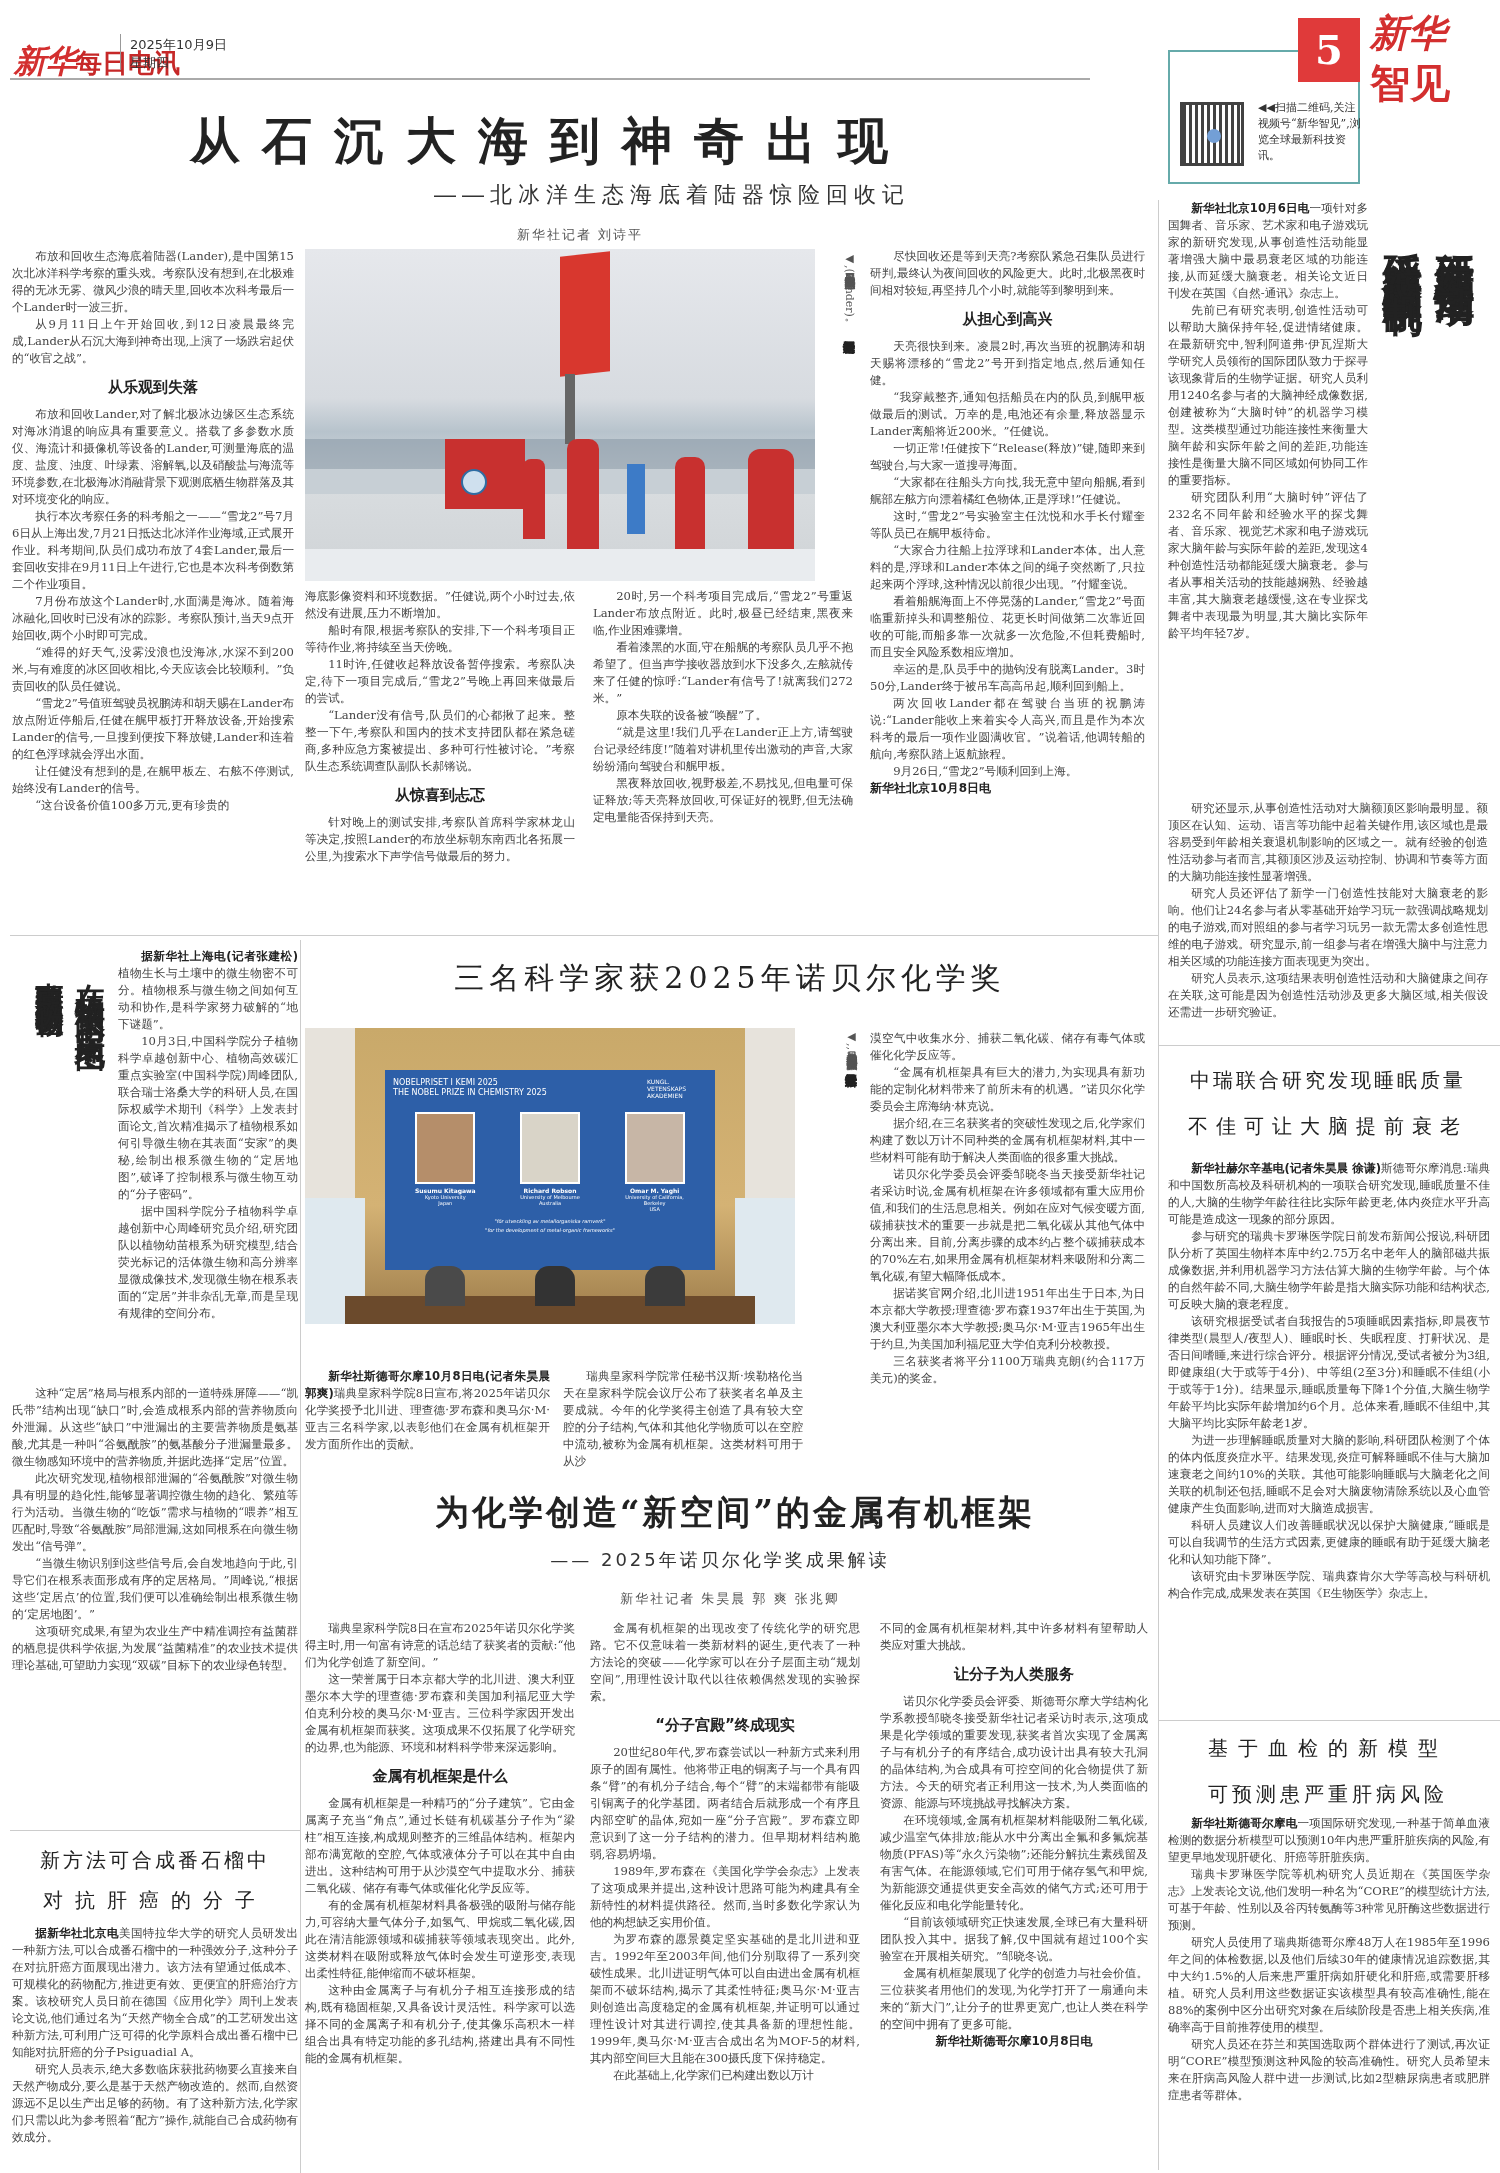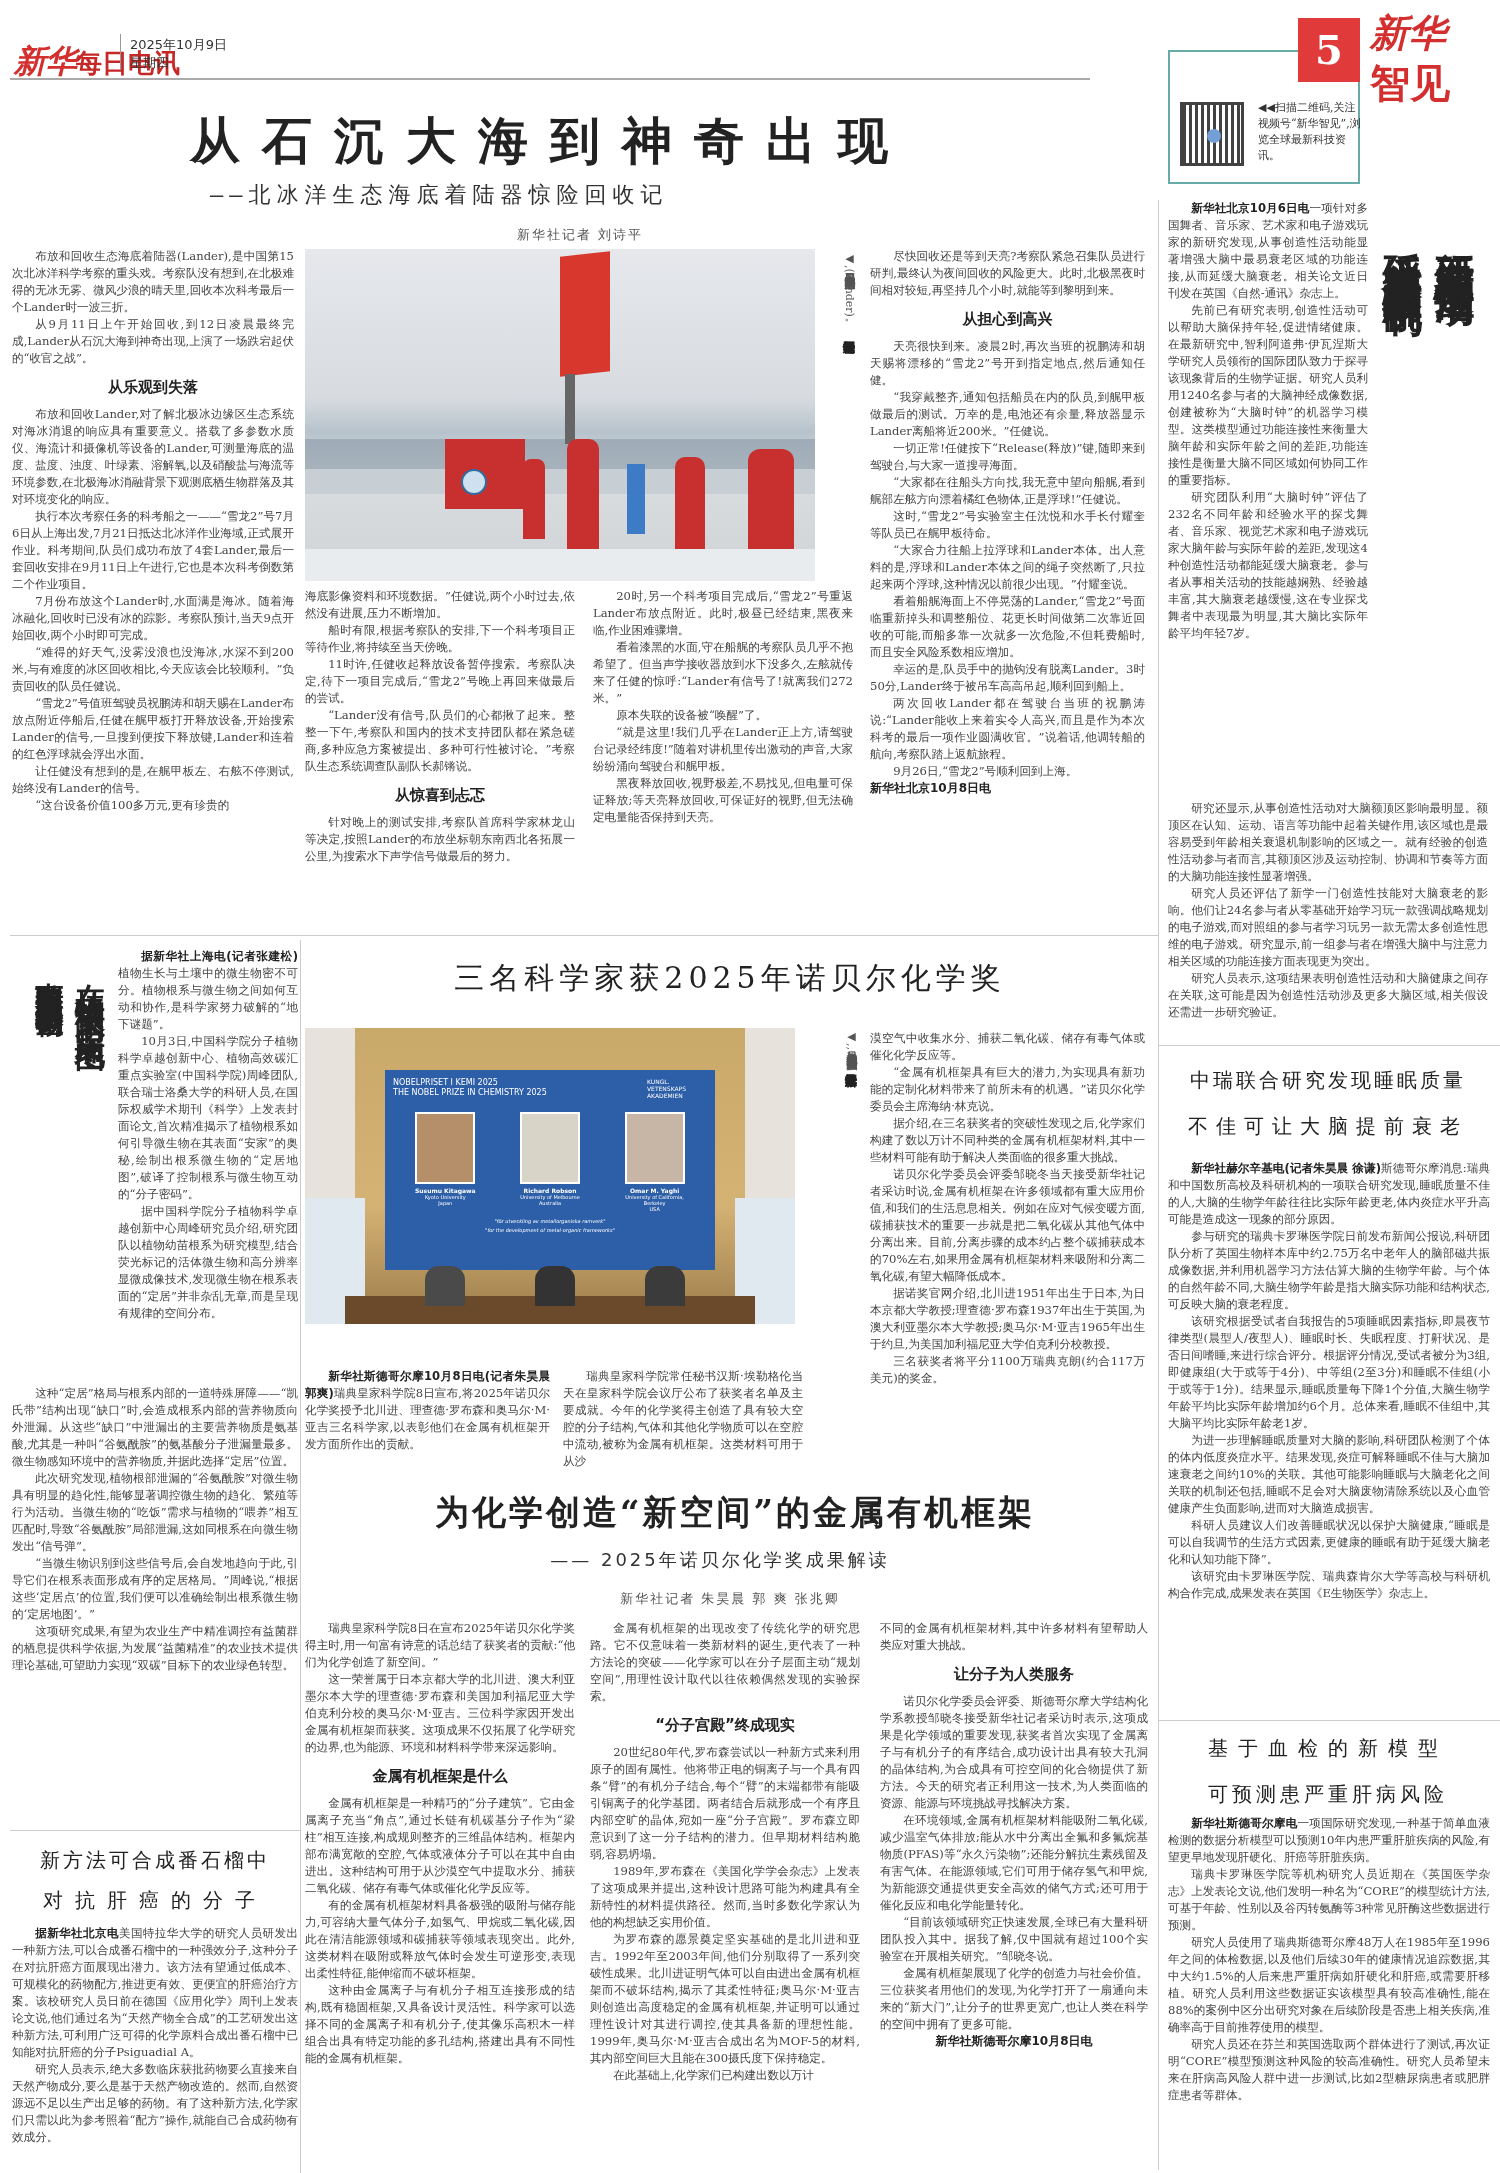--- a/index.html
+++ b/index.html
@@ -14,21 +14,21 @@
 .page-num{left:1298px;top:18px;width:62px;height:64px;background:#e03a3a;color:#fff;font-size:40px;font-weight:bold;text-align:center;line-height:64px}
 .brand{left:1370px;top:14px;color:#d32f2f;font-weight:bold;line-height:1}
 .brand .b1{font-size:38px;font-style:italic;display:block}
 .brand .b2{font-size:40px;display:block;margin-top:11px}
 .qr-box{left:1168px;top:50px;width:192px;height:134px;border:2px solid #6aa;border-left-color:#6aa}
 .qr{left:1180px;top:102px;width:64px;height:64px;background:
  repeating-linear-gradient(90deg,#222 0 3px,#fff 3px 6px),#222;opacity:.85;border:3px solid #222}
 .qr:after{content:"";position:absolute;left:24px;top:24px;width:14px;height:14px;border-radius:50%;background:#5b8fd0}
 .qr-text{left:1258px;top:100px;width:108px;font-size:11px;line-height:16px;color:#333}
 .h-main{left:170px;top:108px;width:760px;text-align:center;font-size:50px;font-weight:bold;letter-spacing:22px;color:#222;font-family:"DejaVu Serif",serif}
-.h-sub{left:210px;top:180px;width:700px;text-align:left;font-size:22px;letter-spacing:6px;color:#333;font-family:Liberation Mono, monospace}
+.h-sub{left:210px;top:180px;width:700px;text-align:right;font-size:22px;letter-spacing:6px;color:#333;font-family:Liberation Sans, sans-serif}
 .byline{font-size:13px;color:#555;letter-spacing:2px;text-align:center}
 .body{font-size:11.6px;line-height:17px;color:#444;text-align:justify}
 .body p{text-indent:2em}
 .body b{color:#222;font-family:"DejaVu Sans",sans-serif}
 .subhead{font-family:"DejaVu Sans",sans-serif;font-weight:bold;font-size:15px;text-align:center;color:#222;margin:12px 0 10px}
 .photo{overflow:hidden}
 .vcap{writing-mode:vertical-rl;font-size:11px;line-height:14px;color:#555}
 .vcap b{font-family:"DejaVu Sans",sans-serif;color:#222;font-size:12px}
 .vtitle{writing-mode:vertical-rl;font-weight:bold;color:#222;letter-spacing:4px}
 .right-title{font-size:20px;text-align:center;color:#222;letter-spacing:3px;line-height:40px}

